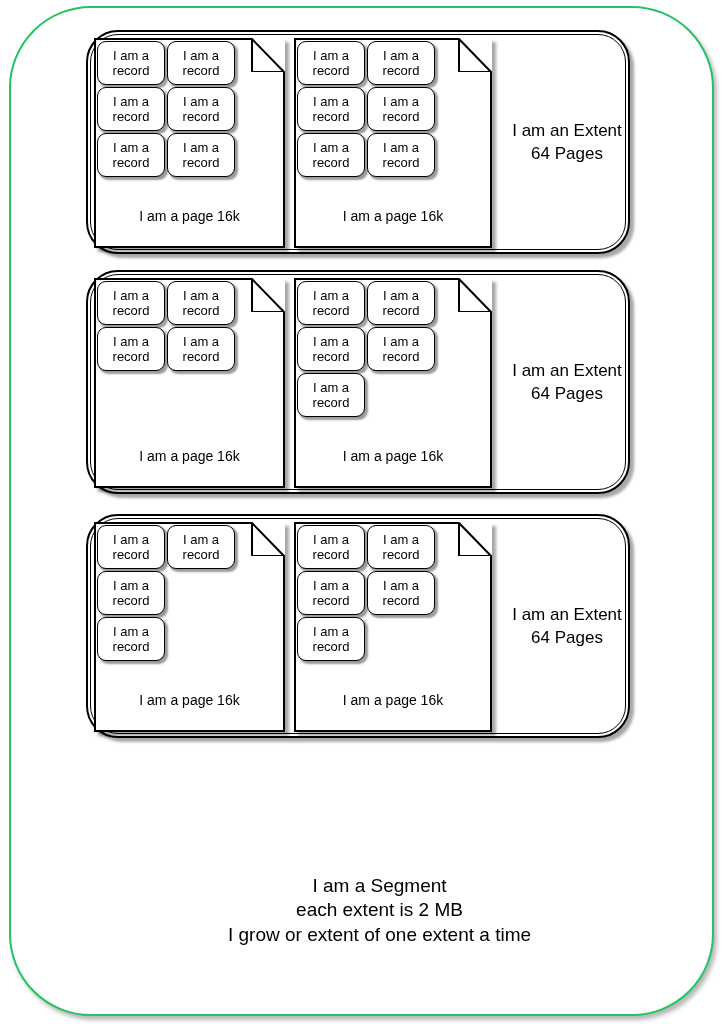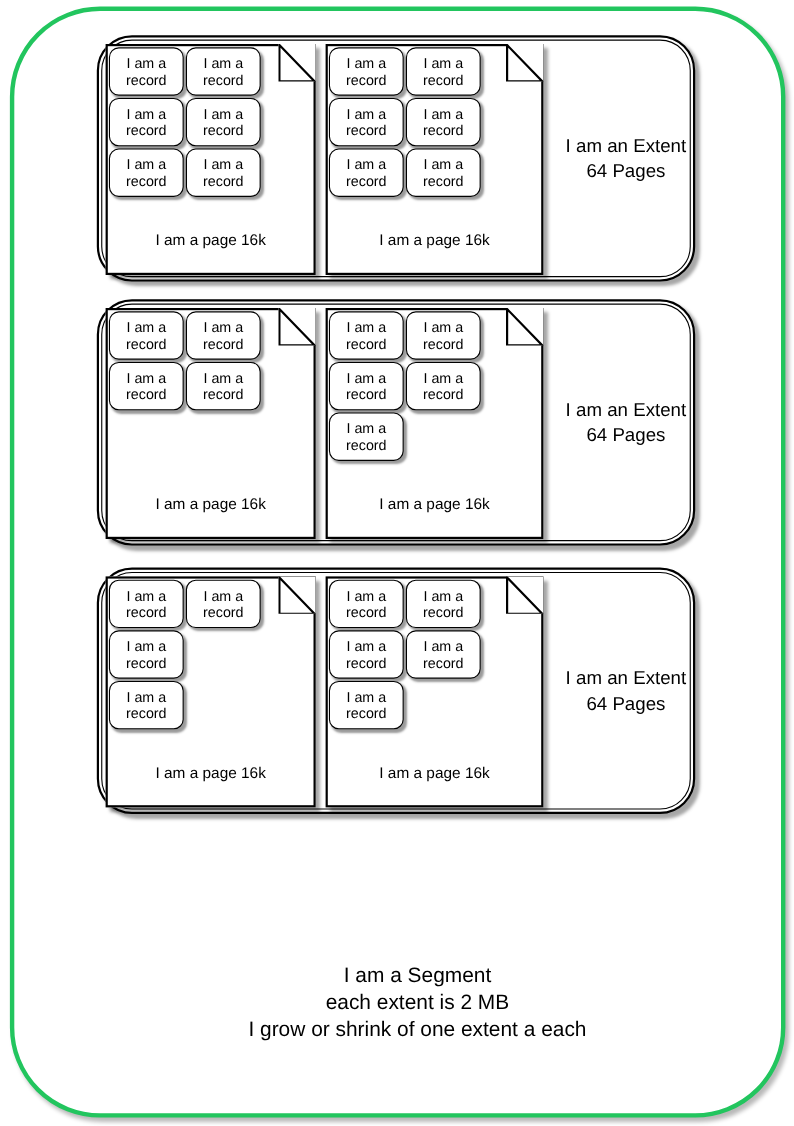--- a/index.html
+++ b/index.html
@@ -3,21 +3,21 @@
 <meta charset="utf-8">
 <style>
   * { margin:0; padding:0; box-sizing:border-box; }
   html,body { background:#fff; }
   body { font-family:"Liberation Sans", sans-serif; color:#000; }
 
   .canvas { position:relative; width:722px; height:1024px; background:#fff; overflow:hidden; }
 
   .segment {
     position:absolute; left:9px; top:6px; width:705px; height:1010px;
-    background:#fff; border:4px solid #22c55e; border-radius:82px;
+    background:#fff; border:2px solid #22c55e; border-radius:82px;
     box-shadow:3px 4px 4px rgba(0,0,0,0.28);
   }
 
   .extent {
     position:absolute; left:75px; width:544px; height:224px;
     background:#fff; border:2.5px solid #000; border-radius:32px;
     box-shadow:4px 4px 3px rgba(0,0,0,0.35);
   }
   .extent-inner {
     position:absolute; inset:2px; border:1.3px solid #000; border-radius:28px;
@@ -210,16 +210,16 @@
           </div>
     <div class="extent-label">
       <div>I am an Extent</div>
       <div>64 Pages</div>
     </div>
   </div>
       </div>
     <div class="caption">
       <div>I am a Segment</div>
       <div>each extent is 2 MB</div>
-      <div>I grow or shrink of one extent a each</div>
+      <div>I grow or extent of one extent a time</div>
     </div>
   </div>
 </div>
 
 </body></html>

